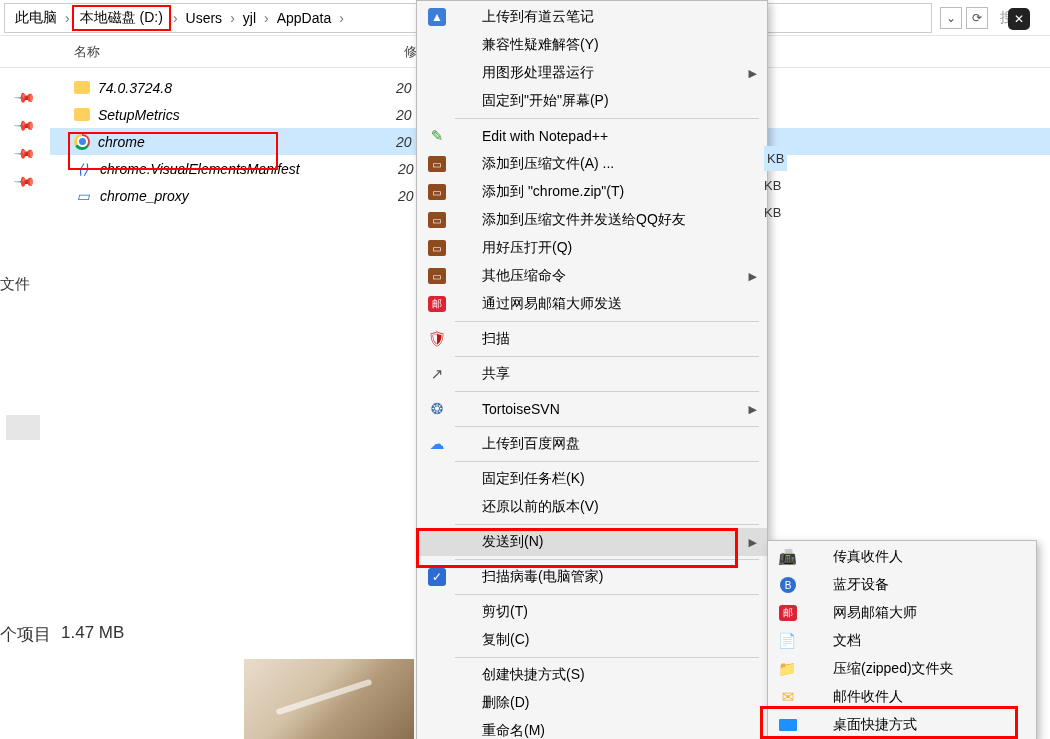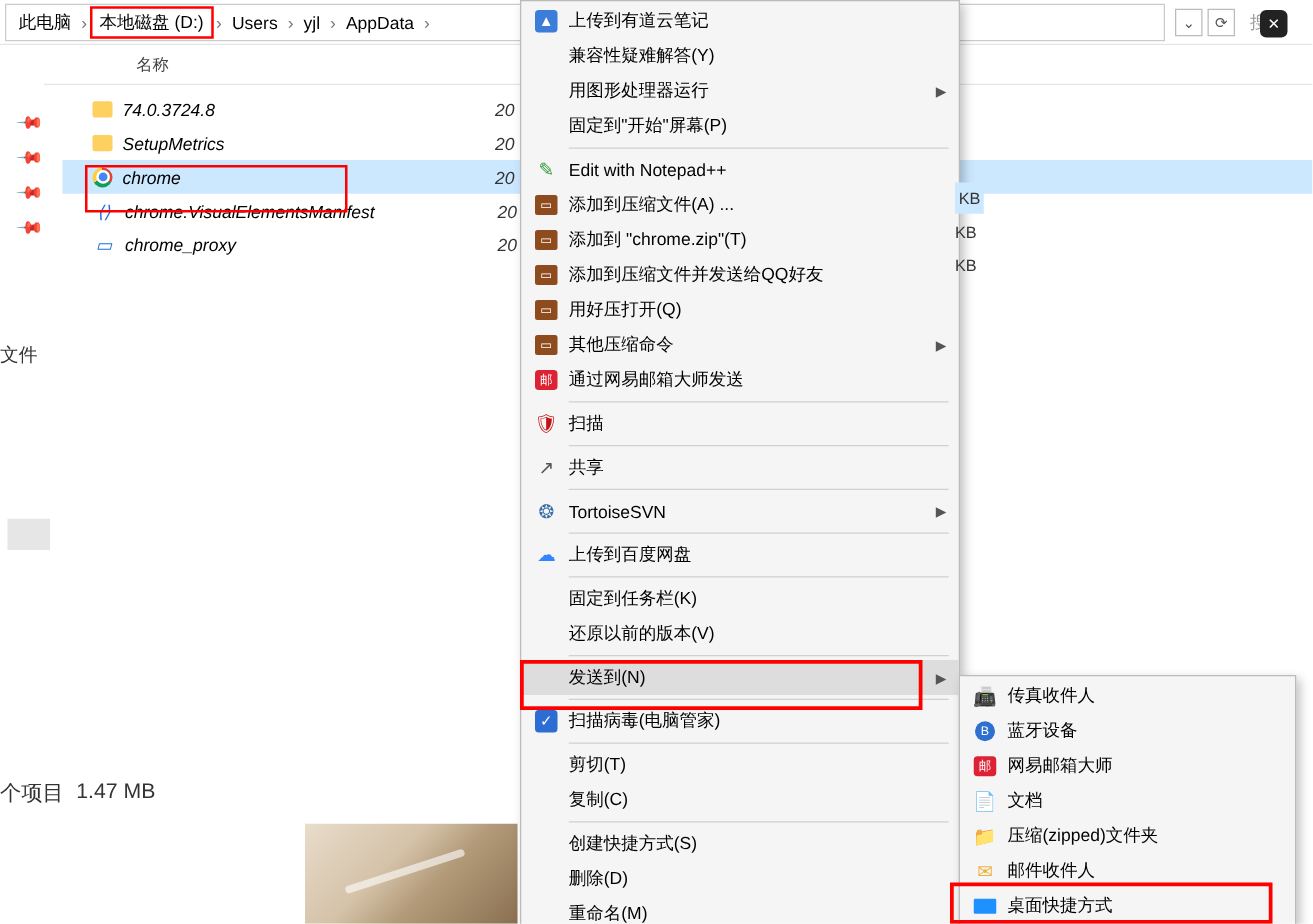--- a/index.html
+++ b/index.html
@@ -9,21 +9,21 @@
   .crumb-bar { display:flex; align-items:center; height:36px; border-bottom:1px solid #e5e5e5; background:#fff; padding:0 4px; }
   .crumbs { display:flex; align-items:center; flex:1; height:30px; border:1px solid #ccc; padding:0 4px; }
   .crumb { padding:2px 6px; white-space:nowrap; cursor:default; }
   .crumb.sel { border:2px solid #ff0000; }
   .chev { color:#777; padding:0 2px; }
   .nav-btns { display:flex; gap:4px; margin:0 8px; }
   .rbtn { width:22px; height:22px; border:1px solid #bbb; display:flex; align-items:center; justify-content:center; font-size:12px; color:#555; }
   .search { width:50px; padding:2px 4px; color:#999; }
 
   
-  .cols { display:flex; align-items:center; height:32px; border-bottom:1px solid #e5e5e5; padding-left:74px; color:#444; font-size:13px;margin-left:35px; }
+  .cols { display:flex; align-items:center; height:32px; border-bottom:1px solid #e5e5e5; padding-left:74px; color:#444; font-size:13px; }
   .col-name { width:330px; }
   .col-mod { width:60px; }
 
   .work { display:flex; }
   .rail { width:50px; display:flex; flex-direction:column; align-items:center; gap:12px; padding-top:22px; color:#777; font-size:14px; }
   .pin { transform:rotate(45deg); }
 
   .files { flex:1; padding-top:6px; }
   .frow { display:flex; align-items:center; height:27px; padding-left:24px;font-style:italic; }
   .frow.sel { background:#cce8ff; }
@@ -42,21 +42,21 @@
 
   .photo { position:absolute; left:244px; bottom:0; width:170px; height:80px;
            background:linear-gradient(135deg,#e9dccb 0%,#d4c2a8 40%,#b39b7a 60%,#8a7050 100%); }
   .photo:after{content:"";position:absolute;left:30px;top:35px;width:100px;height:6px;background:rgba(255,255,255,0.6);border-radius:3px;transform:rotate(-18deg);}
 
   
   .cm { position:absolute; top:0; left:416px; width:352px; background:#f5f5f5; border:1px solid #bbb; box-shadow:3px 3px 8px rgba(0,0,0,0.25); padding:2px 0; }
   .cm-row { display:flex; align-items:center; height:28px; padding:0 10px 0 8px; position:relative; }
   .cm-row.hov { background:#dddddd; }
   .cm-ico { width:24px; display:flex; justify-content:center; font-size:15px; }
-  .cm-txt { flex:1; padding-left:6px; }
+  .cm-txt { flex:1; padding-left:6px;margin-left:27px; }
   .cm-arrow { color:#555; font-size:11px; }
   .cm-sep { height:1px; background:#d0d0d0; margin:3px 8px 3px 38px; }
 
   .cm-hl { position:absolute; border:3px solid #ff0000; left:416px; top:528px; width:322px; height:40px; pointer-events:none; }
 
   .i-blue   { background:#3b7dd8; color:#fff; width:18px;height:18px; border-radius:3px; font-size:12px; display:flex;align-items:center;justify-content:center;}
   .i-green  { color:#3a9a3a; }
   .i-arch   { background:#8e4b1e; color:#fff; width:18px;height:16px;border-radius:2px;font-size:10px;display:flex;align-items:center;justify-content:center;}
   .i-red    { background:#d23; color:#fff; width:18px;height:16px;border-radius:3px;font-size:10px;display:flex;align-items:center;justify-content:center;}
   .i-mcafee { color:#c31212; }

